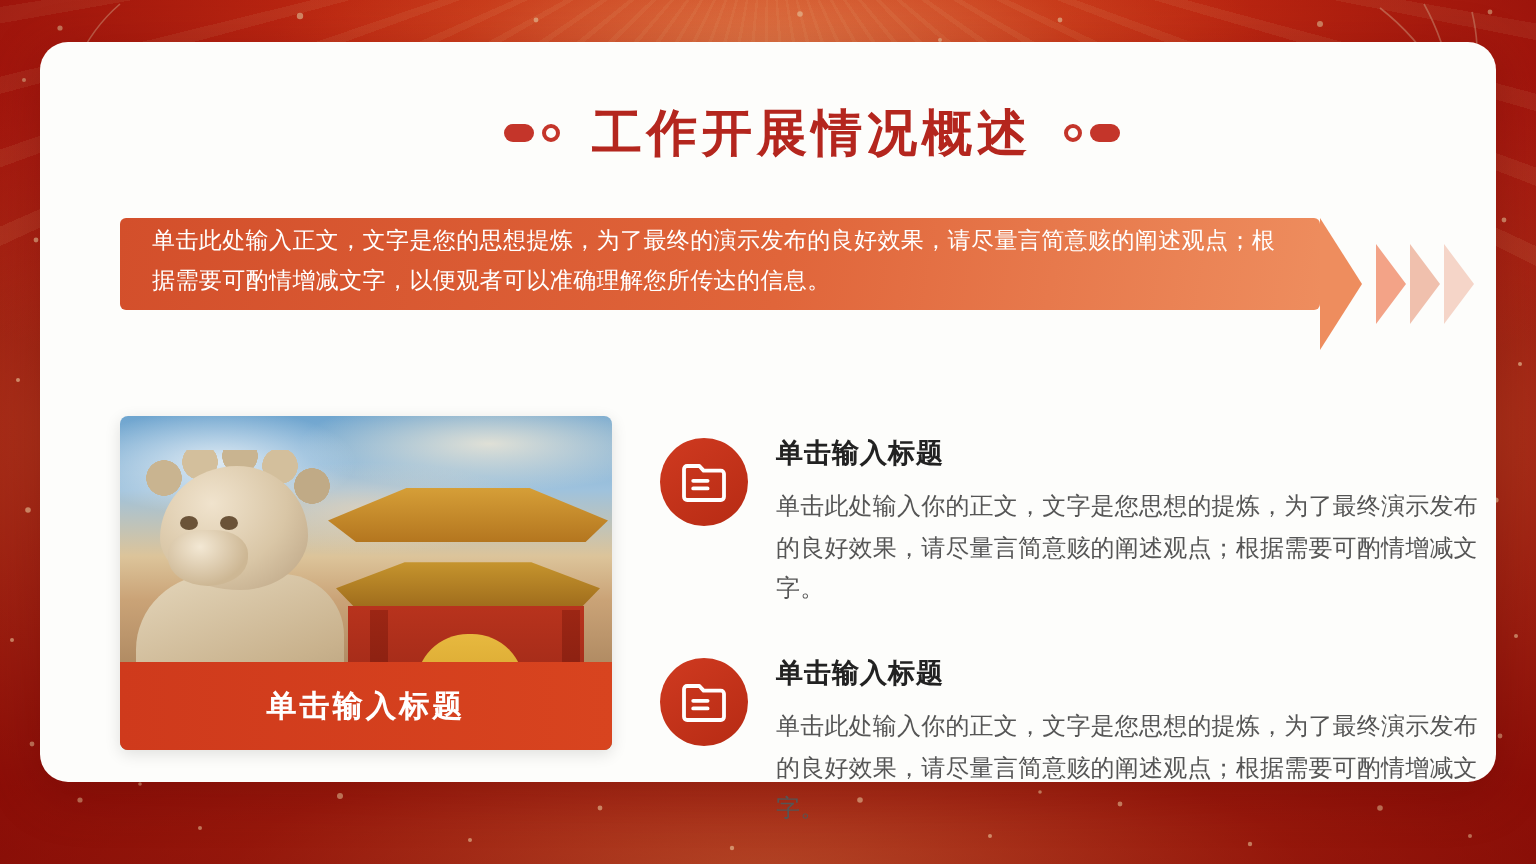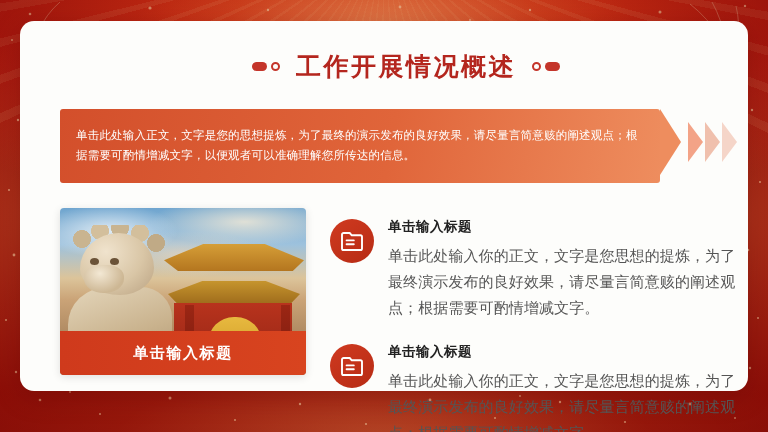--- a/index.html
+++ b/index.html
@@ -72,21 +72,21 @@
   }
   .deco-dots.right { flex-direction: row-reverse; }
 
   
   .banner-wrap {
     position: absolute; left: 40px; top: 88px; width: 688px; height: 66px;
     display: flex; align-items: stretch;
   }
   .banner-box {
     position: relative;
-    width: 600px; height: 74px;
+    width: 600px; height: 46px;
     background: linear-gradient(100deg, #d8552e 0%, #e2653a 48%, #e9seventy 100%);
     background: linear-gradient(100deg, #d34f2b 0%, #e0653a 55%, #ee8d5e 100%);
     border-radius: 3px;
     display: flex; align-items: center;
     padding: 0 18px 0 16px;
   }
   .banner-box::after {
     content: "";
     position: absolute; right: -21px; top: 0;
     border-top: 33px solid transparent;
@@ -216,22 +216,23 @@
     background: linear-gradient(145deg, #cf3a20 0%, #b72b14 100%);
     display: flex; align-items: center; justify-content: center;
     margin-top: 2px;
   }
   .item-body { padding-top: 1px; }
   .item-title {
     font-size: 13.5px; font-weight: bold; color: #222;
     letter-spacing: .5px; margin-bottom: 7px;
   }
   .item-desc {
-    font-size: 15px; line-height: 1.72; color: #555;
+    font-size: 12px; line-height: 1.72; color: #555;
     letter-spacing: .1px;
+    font-family: Liberation Serif, serif;
   }
 </style>
 </head>
 <body>
 
 <div class="bg-base"></div>
 <div class="bg-rays"></div>
 <div class="bg-glow"></div>
 <div class="sparkle-layer">
   <svg width="768" height="432" viewBox="0 0 768 432" aria-hidden="true">

